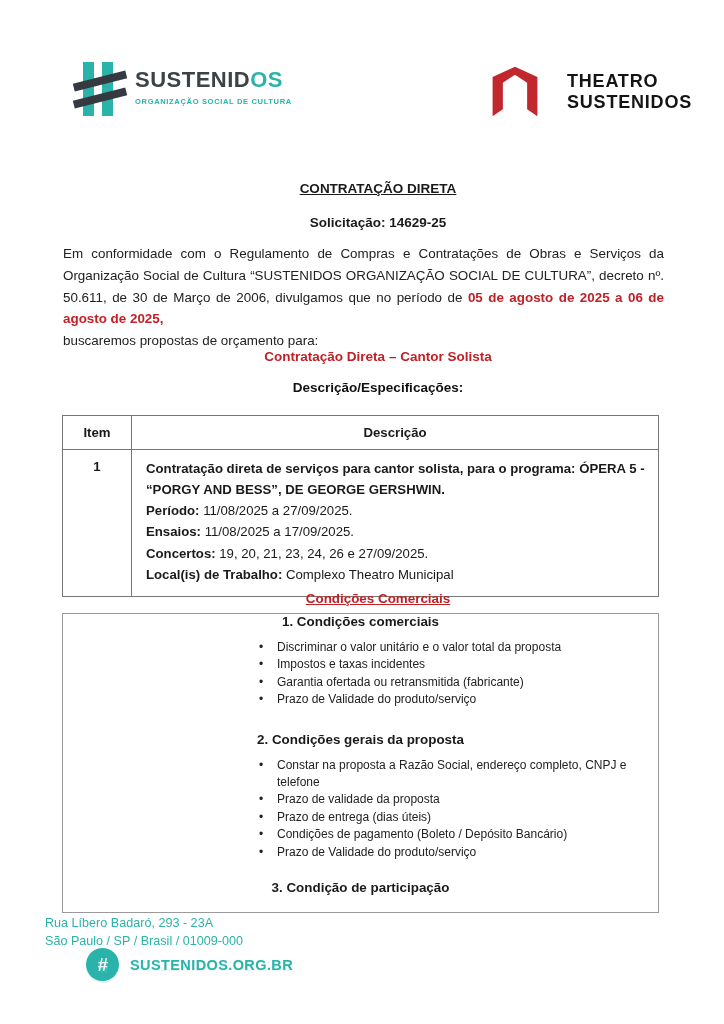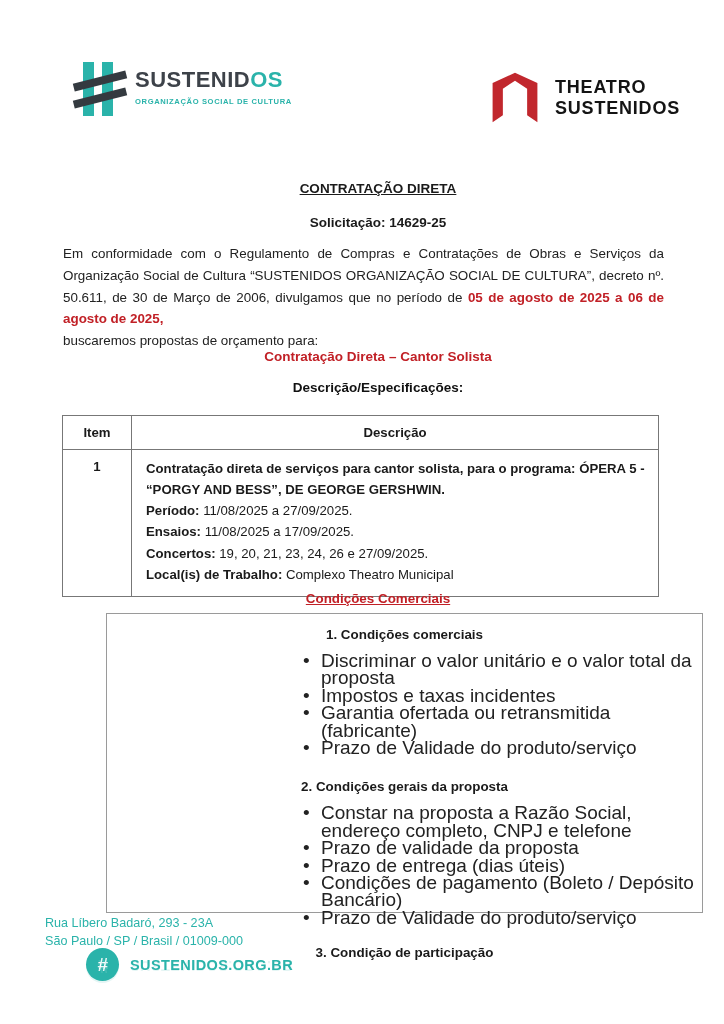--- a/index.html
+++ b/index.html
@@ -11,21 +11,21 @@
   .logo-sustenidos{position:absolute;left:76px;top:60px;display:flex;gap:11px;align-items:flex-start;}
   .hash-icon{position:relative;width:48px;height:58px;flex:0 0 auto;}
   .hash-v{position:absolute;top:2px;width:11px;height:54px;background:#2ab3aa;}
   .hash-v.v1{left:7px;}  .hash-v.v2{left:26px;}
   .hash-d{position:absolute;left:-3px;width:54px;height:8px;background:#343a40;transform:rotate(-14deg);}
   .hash-d.d1{top:17px;}  .hash-d.d2{top:34px;}
   .sus-text{display:flex;flex-direction:column;margin-top:9px;}
   .sus-name{font-size:22px;font-weight:bold;color:#3d4249;letter-spacing:.5px;line-height:1;}
   .sus-name .accent{color:#2ab3aa;}
   .sus-tag{font-size:7.6px;font-weight:bold;color:#2ab3aa;letter-spacing:.62px;margin-top:6px;}
-  .logo-theatro{position:absolute;left:487px;top:69px;display:flex;gap:12px;align-items:center;}
+  .logo-theatro{position:absolute;left:487px;top:63px;display:flex;gap:24px;align-items:center;}
   .arch-icon{width:56px;height:58px;flex:0 0 auto;}
   .th-name{font-weight:bold;font-size:18px;line-height:1.18;letter-spacing:.8px;color:#141414;}
   
   .center-line{position:absolute;left:16px;width:100%;text-align:center;font-size:13.5px;}
   .title-main{top:181px;font-weight:bold;text-decoration:underline;}
   .title-req{top:215px;font-weight:bold;}
   
   .intro{position:absolute;left:63px;top:243px;width:601px;font-size:13.4px;line-height:21.8px;text-align:justify;color:#222;}
   .red-bold{color:#c12026;font-weight:bold;}
   
@@ -36,26 +36,26 @@
   .spec-table th,.spec-table td{border:1px solid #777;}
   .spec-table th{font-size:13.2px;font-weight:bold;padding:9px 4px;text-align:center;}
   .col-item{width:60px;}
   .cell-item{font-size:13.2px;font-weight:bold;text-align:center;vertical-align:top;padding-top:9px;}
   .cell-desc{padding:8px 13px 10px 14px;vertical-align:top;}
   .desc-bold{font-weight:bold;font-size:13.2px;line-height:21px;}
   .detail-line{font-size:13.2px;line-height:21.4px;}
   .detail-line b{font-weight:bold;}
   
   .commercial-title{top:591px;font-weight:bold;color:#c12026;text-decoration:underline;font-size:13.4px;}
-  .cond-box{position:absolute;left:62px;top:613px;width:597px;height:300px;border:1px solid #9a9a9a;box-sizing:border-box;padding-top:13px;margin-left:44px;}
+  .cond-box{position:absolute;left:62px;top:613px;width:597px;height:300px;border:1px solid #9a9a9a;box-sizing:border-box;padding-top:0;}
   .cond-heading{text-align:center;font-weight:bold;font-size:13.4px;margin:0;}
   .cond-heading.h2{margin-top:23px;}
   .cond-heading.h3{margin-top:19px;}
   ul.cond-list{margin:10px 0 0 193px;padding:0;width:398px;list-style:none;}
-  ul.cond-list li{position:relative;padding-left:21px;font-size:19px;line-height:17.4px;color:#222;}
+  ul.cond-list li{position:relative;padding-left:21px;font-size:12px;line-height:17.4px;color:#222;}
   ul.cond-list li::before{content:"\2022";position:absolute;left:3px;}
   
   .footer-address{position:absolute;left:45px;top:915px;color:#2ab3aa;font-size:12.6px;line-height:17.5px;}
   .footer-logo{position:absolute;left:86px;top:948px;display:flex;align-items:center;gap:11px;}
   .hash-circle{width:33px;height:33px;border-radius:50%;background:#2ab3aa;color:#fff;display:flex;align-items:center;justify-content:center;font-weight:bold;font-style:italic;font-size:19px;line-height:1;}
   .site-url{color:#2ab3aa;font-weight:bold;font-size:14.5px;letter-spacing:.4px;}
   .footer-reflection{position:absolute;left:86px;top:983px;display:flex;align-items:center;gap:11px;opacity:.12;transform:scaleY(-1);transform-origin:top;}
 </style>
 </head>
 <body>

